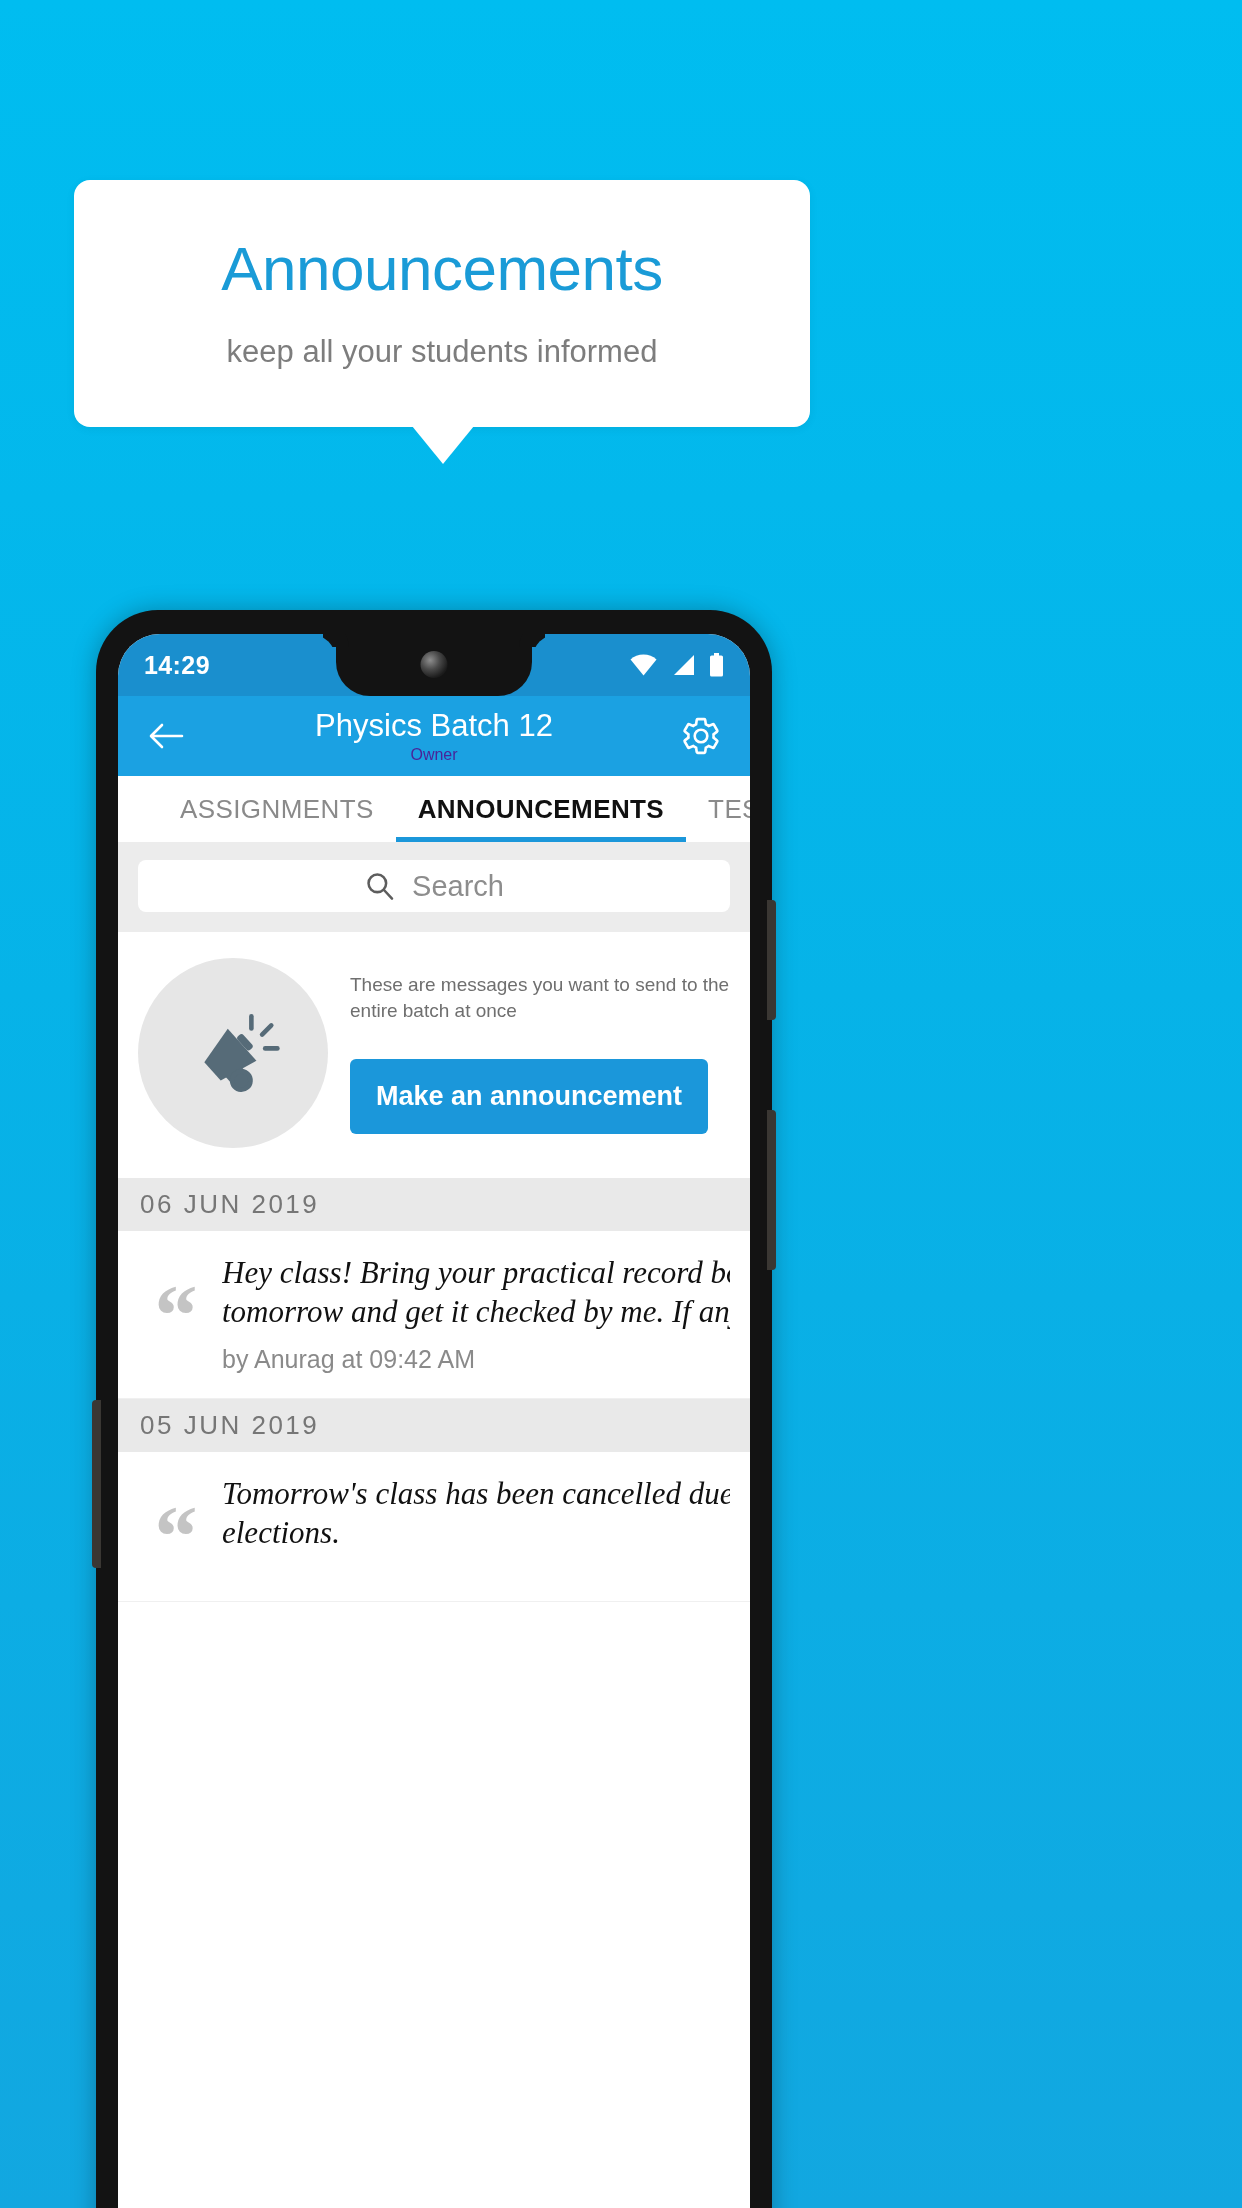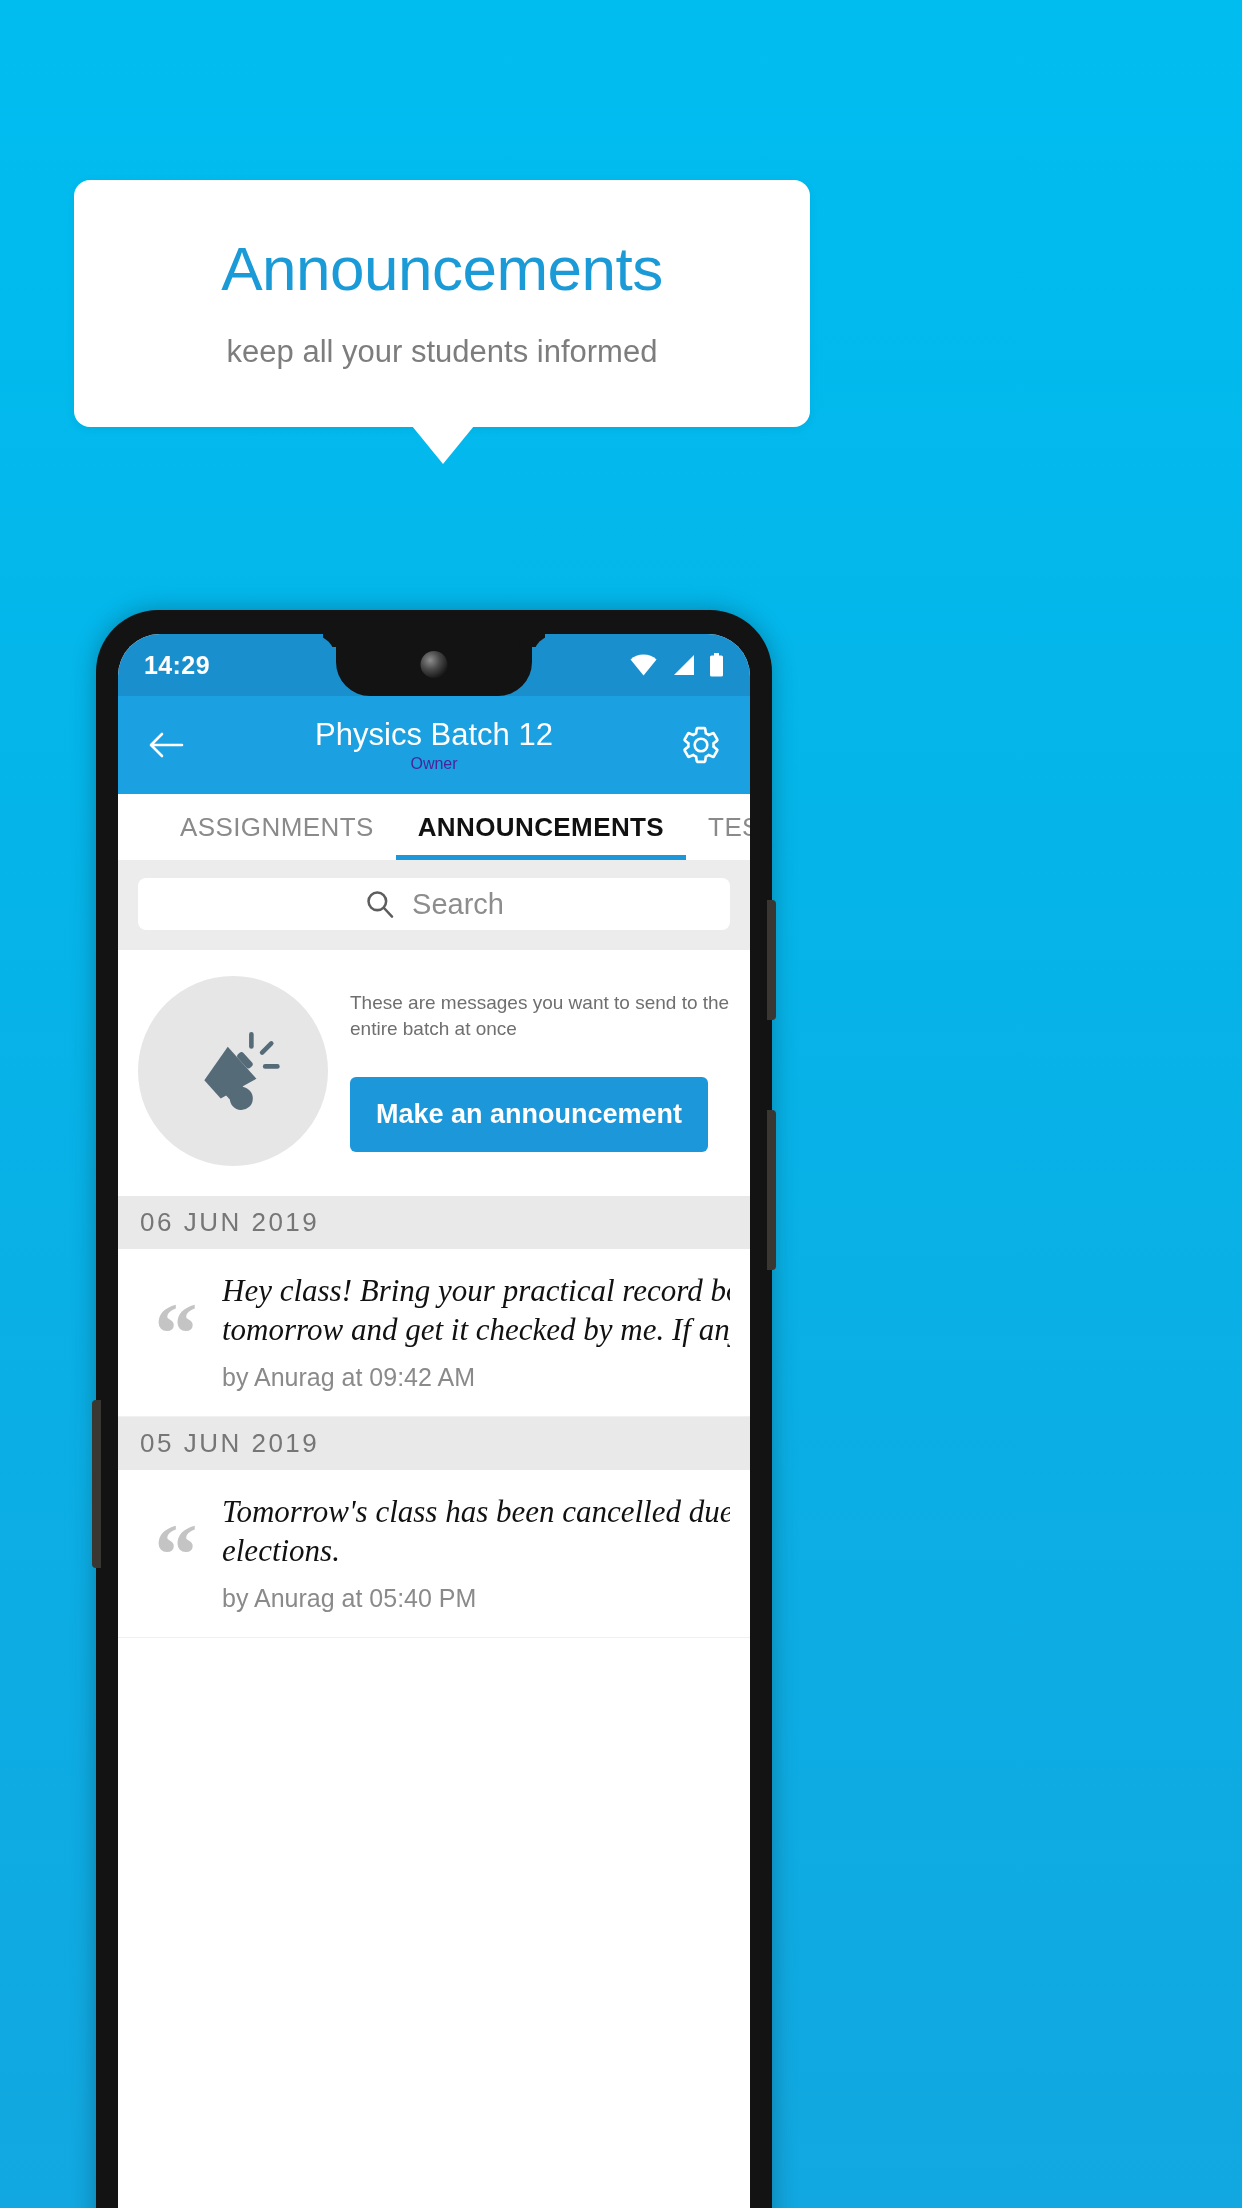--- a/index.html
+++ b/index.html
@@ -102,21 +102,21 @@
     padding: 0 26px;
     position: relative;
   }
   #status-time { color: #ffffff; font-size: 25px; font-weight: 700; letter-spacing: 0.4px; }
   #status-icons { margin-left: auto; display: flex; align-items: center; gap: 14px; }
   .st-ico { display: block; }
 
   
   #appbar {
     background: #1ba1e2;
-    height: 98px;
+    height: 80px;
     display: flex; align-items: center;
     padding: 0 22px;
     position: relative;
   }
   #back-arrow { width: 52px; height: 52px; display: flex; align-items: center; justify-content: center; cursor: pointer; }
   #appbar-titles {
     position: absolute; left: 0; right: 0; top: 0; bottom: 0;
     display: flex; flex-direction: column; align-items: center; justify-content: center;
     pointer-events: none;
   }
@@ -345,18 +345,17 @@
     </div>
 
     <div class="date-header">05  JUN  2019</div>
     <div class="ann-item">
       <div class="quote-mark">“</div>
       <div class="ann-col">
         <div class="ann-text">
           <span class="l1">Tomorrow's class has been cancelled due to</span>
           <span class="l2">elections.</span>
         </div>
-        <div class="ann-meta">by Anurag at 05:40 PM</div>
       </div>
     </div>
 
   </div>
 </div>
 
 </body></html>

